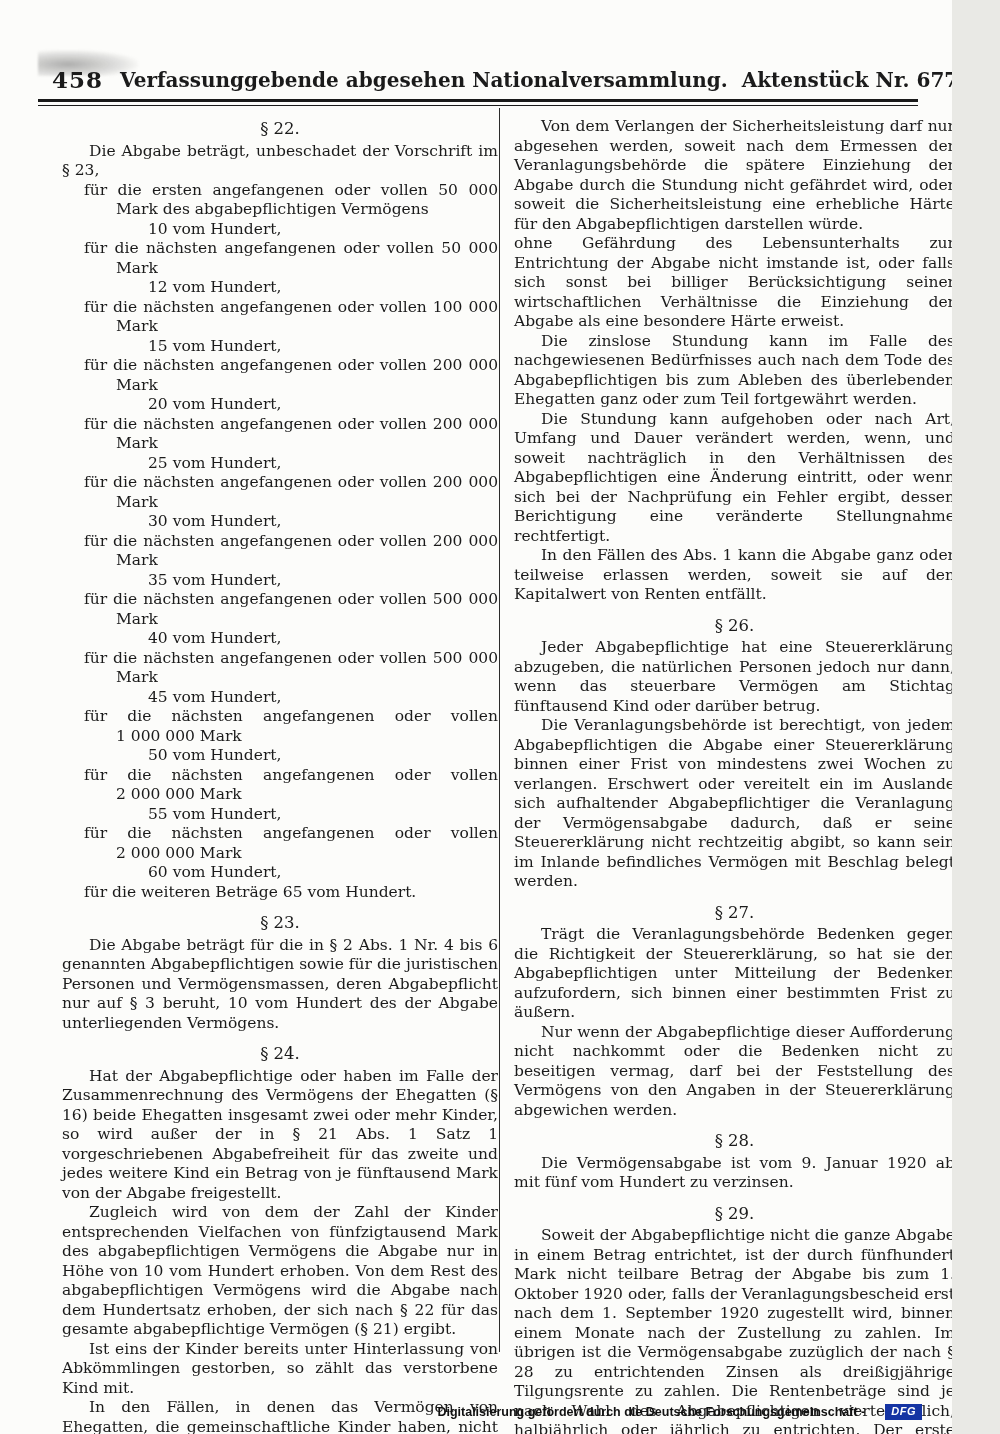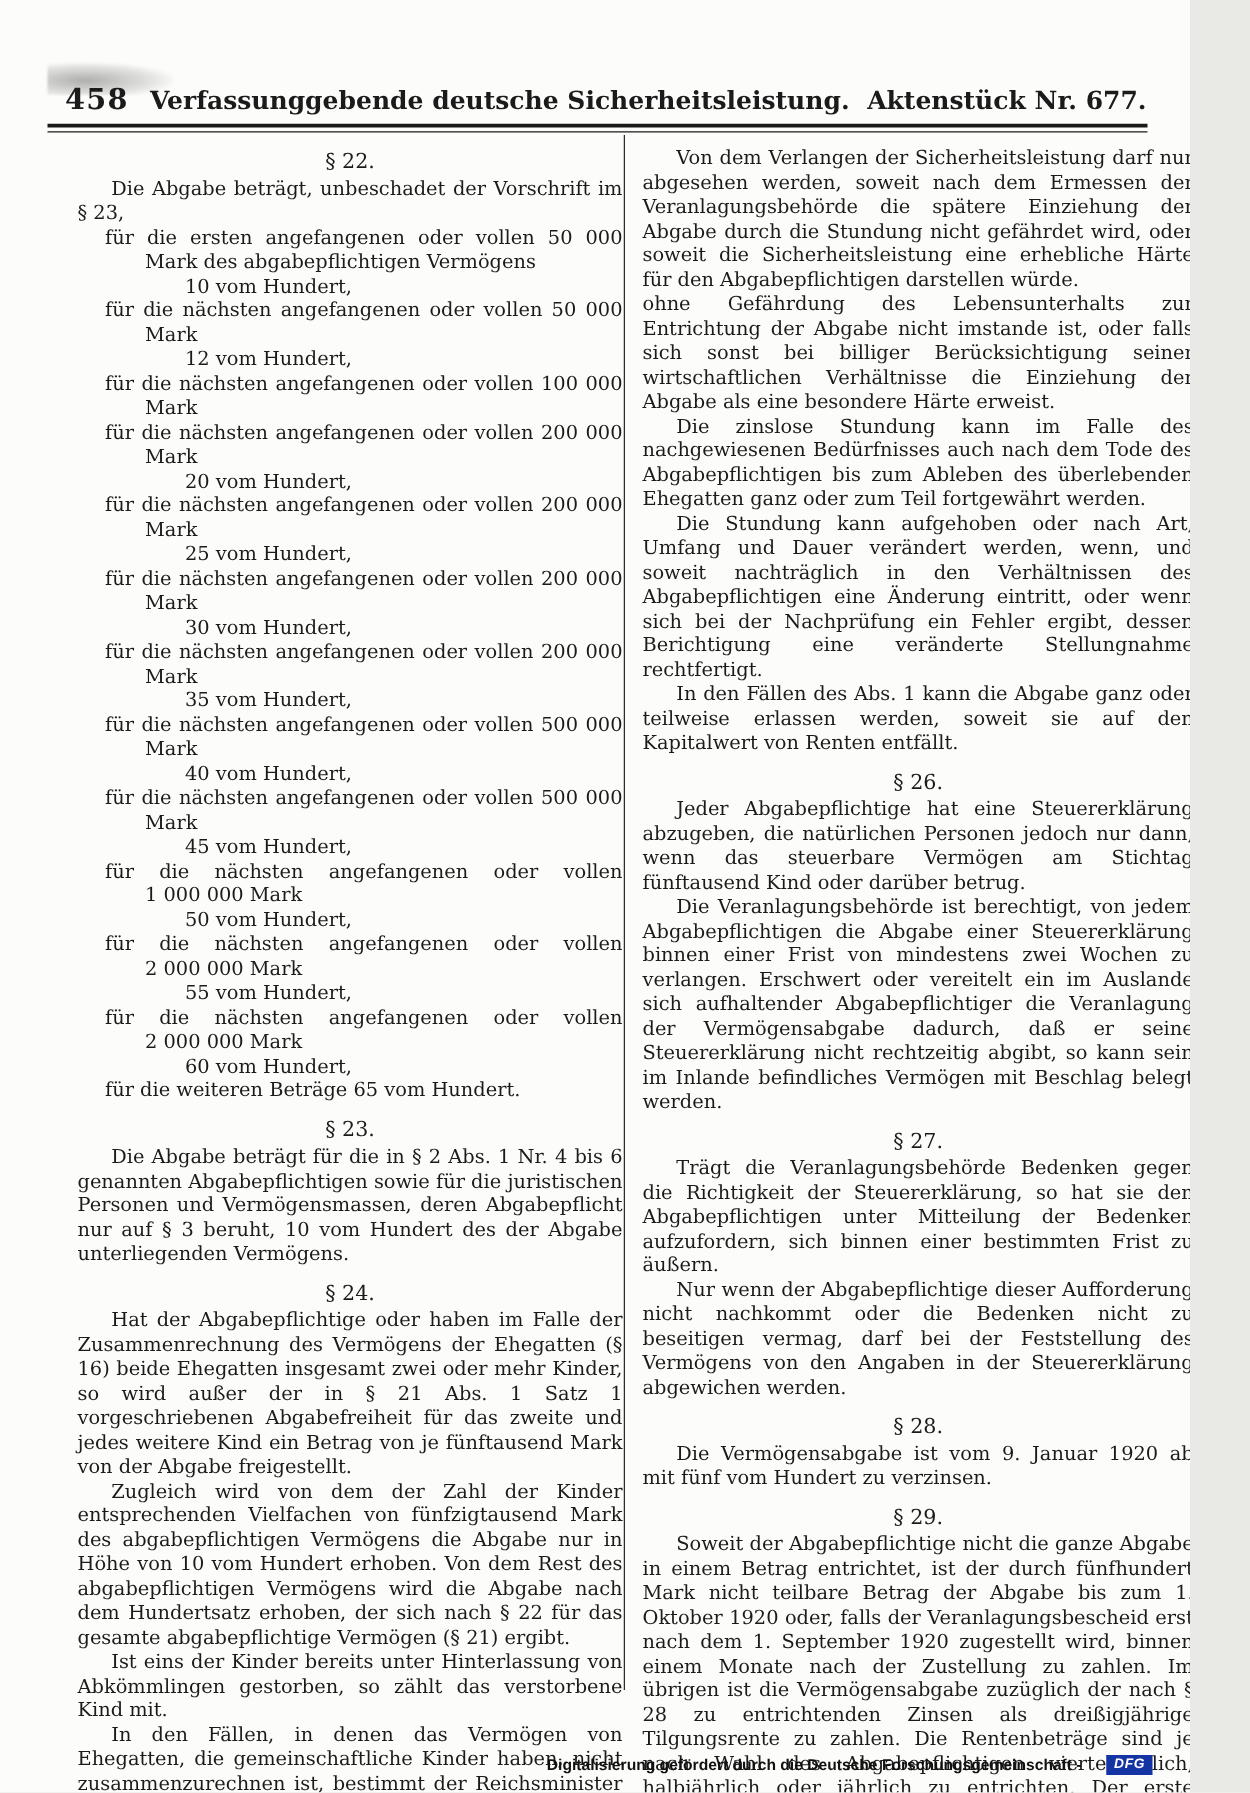--- a/index.html
+++ b/index.html
@@ -67,37 +67,38 @@
 </style>
 </head>
 <body>
 
 <div class="page">
 
   <div class="smudge"></div>
 
   <div class="page-number">458</div>
   <div class="header-title">
-    <span>Verfassunggebende deutsche Sicherheitsleistung.</span><span class="docref">Aktenstück Nr. 677.</span>
+    <span>Verfassunggebende abgesehen Nationalversammlung.</span><span class="docref">Aktenstück Nr. 677.</span>
   </div>
   <div class="header-rule"></div>
 
   <div class="col-divider"></div>
 
   <div class="column col-left">
 
     <div class="sec-heading first">§ 22.</div>
     <p class="body-par">Die Abgabe beträgt, unbeschadet der Vorschrift im § 23,</p>
 
     <div>
       <p class="tariff-text">für die ersten angefangenen oder vollen 50&nbsp;000 Mark des abgabepflichtigen Vermögens</p>
       <p class="tariff-rate">10 vom Hundert,</p>
       <p class="tariff-text">für die nächsten angefangenen oder vollen 50&nbsp;000 Mark</p>
       <p class="tariff-rate">12 vom Hundert,</p>
       <p class="tariff-text">für die nächsten angefangenen oder vollen 100&nbsp;000 Mark</p>
+      <p class="tariff-rate">15 vom Hundert,</p>
       <p class="tariff-text">für die nächsten angefangenen oder vollen 200&nbsp;000 Mark</p>
       <p class="tariff-rate">20 vom Hundert,</p>
       <p class="tariff-text">für die nächsten angefangenen oder vollen 200&nbsp;000 Mark</p>
       <p class="tariff-rate">25 vom Hundert,</p>
       <p class="tariff-text">für die nächsten angefangenen oder vollen 200&nbsp;000 Mark</p>
       <p class="tariff-rate">30 vom Hundert,</p>
       <p class="tariff-text">für die nächsten angefangenen oder vollen 200&nbsp;000 Mark</p>
       <p class="tariff-rate">35 vom Hundert,</p>
       <p class="tariff-text">für die nächsten angefangenen oder vollen 500&nbsp;000 Mark</p>
       <p class="tariff-rate">40 vom Hundert,</p>

